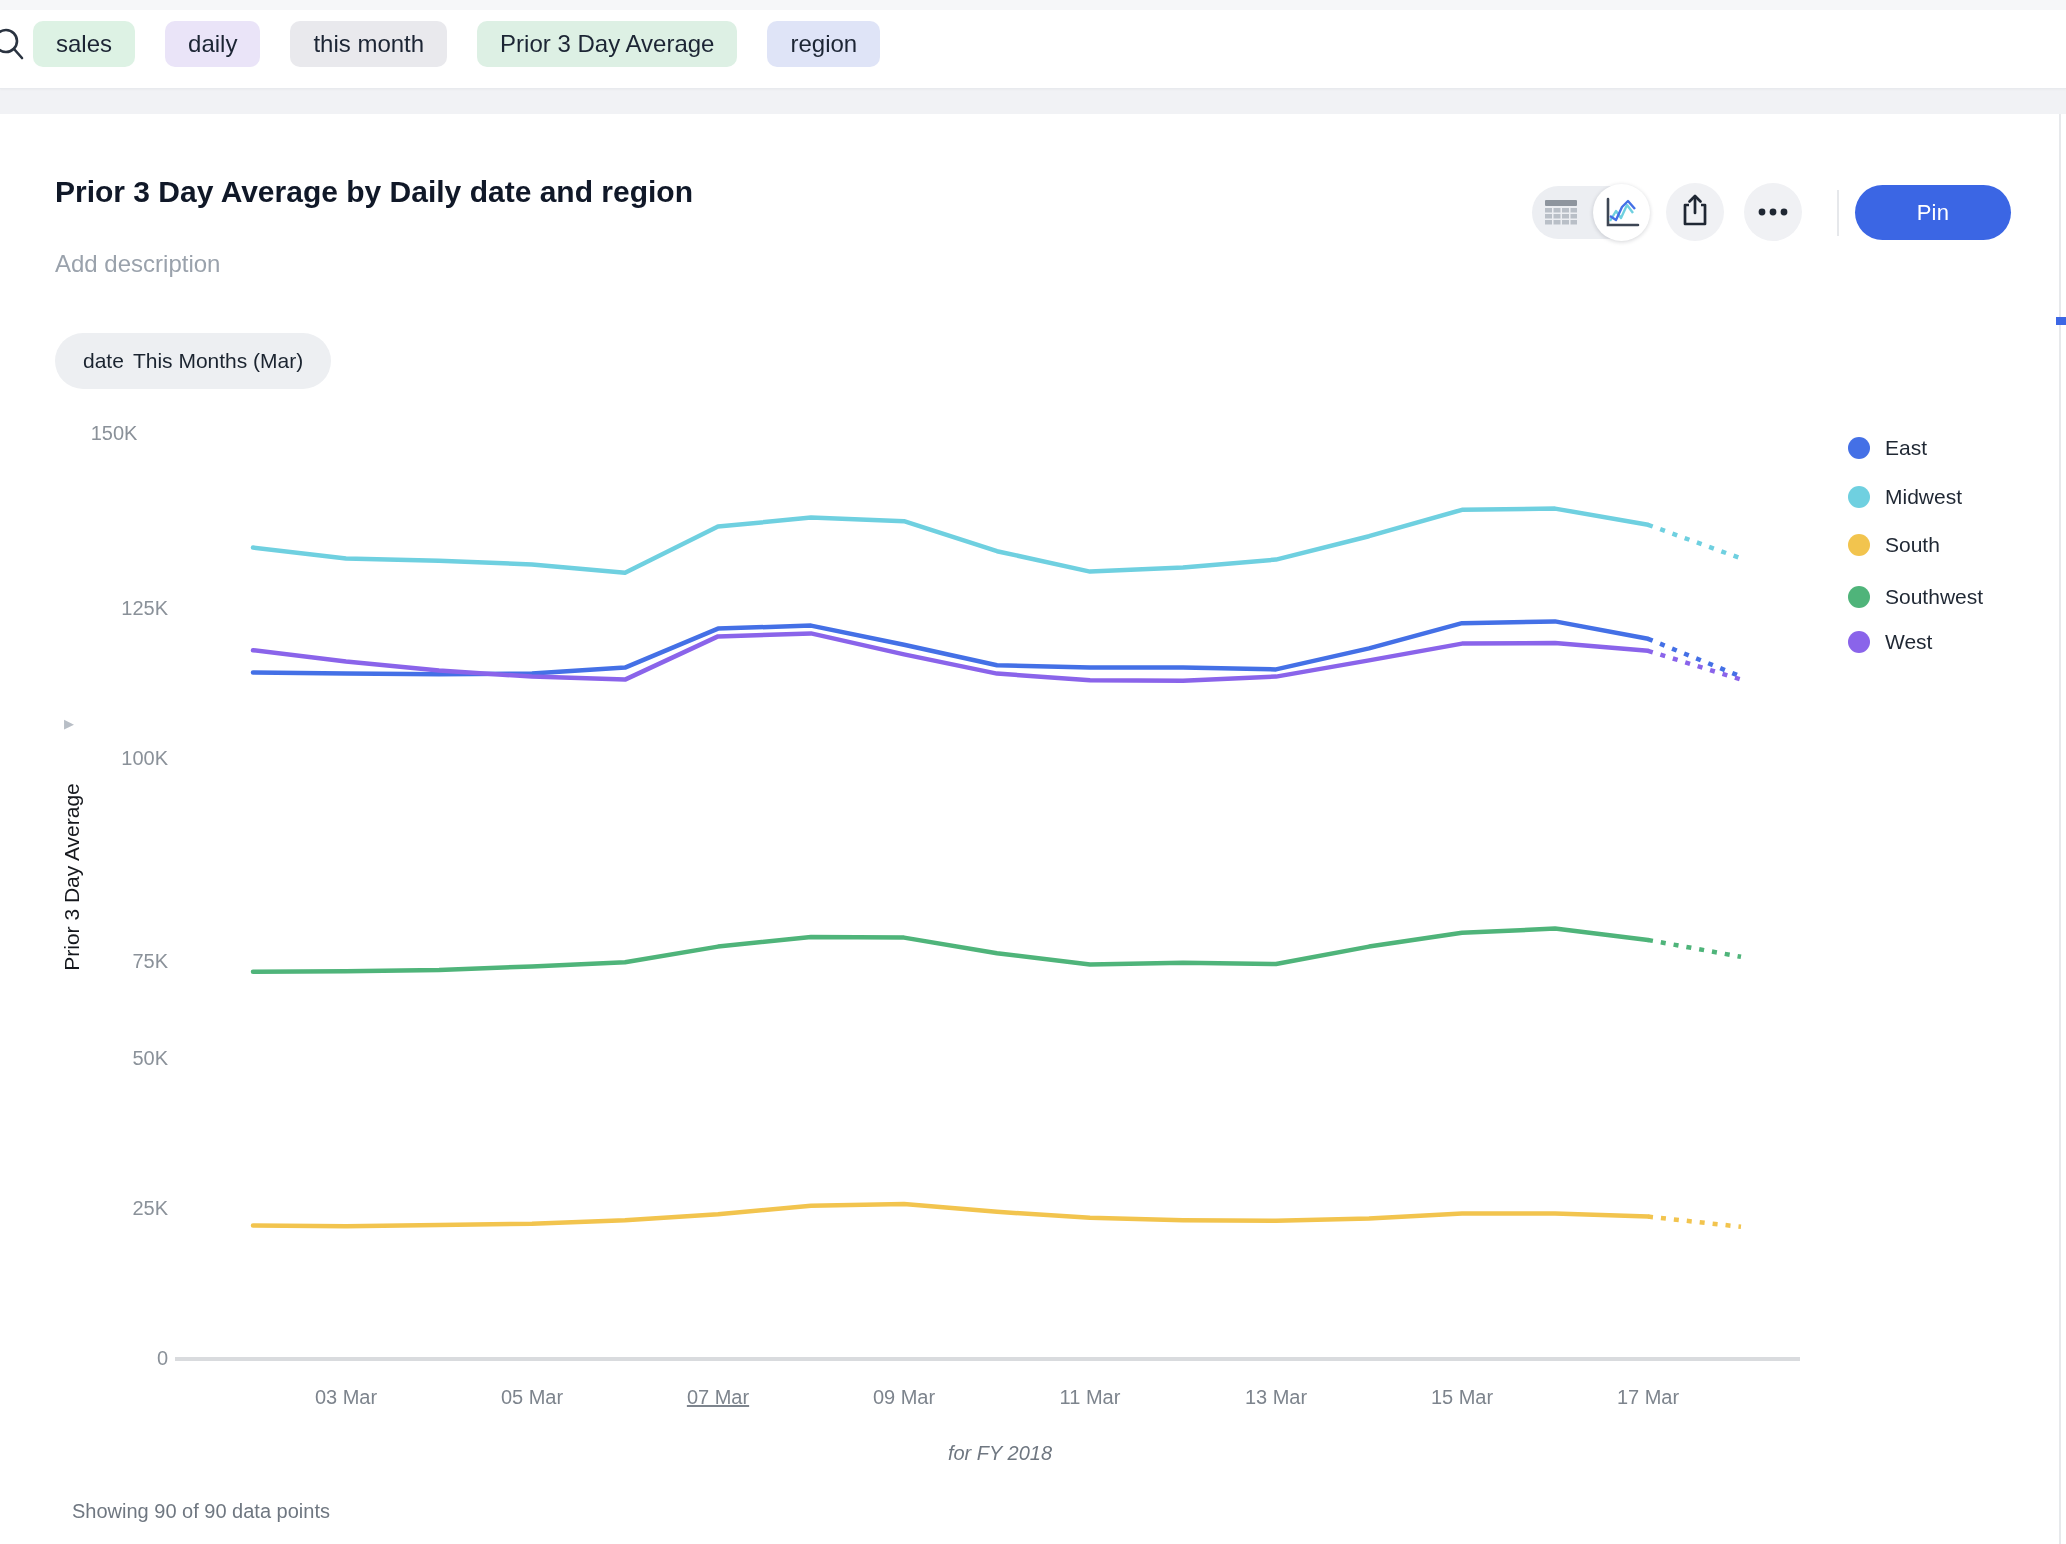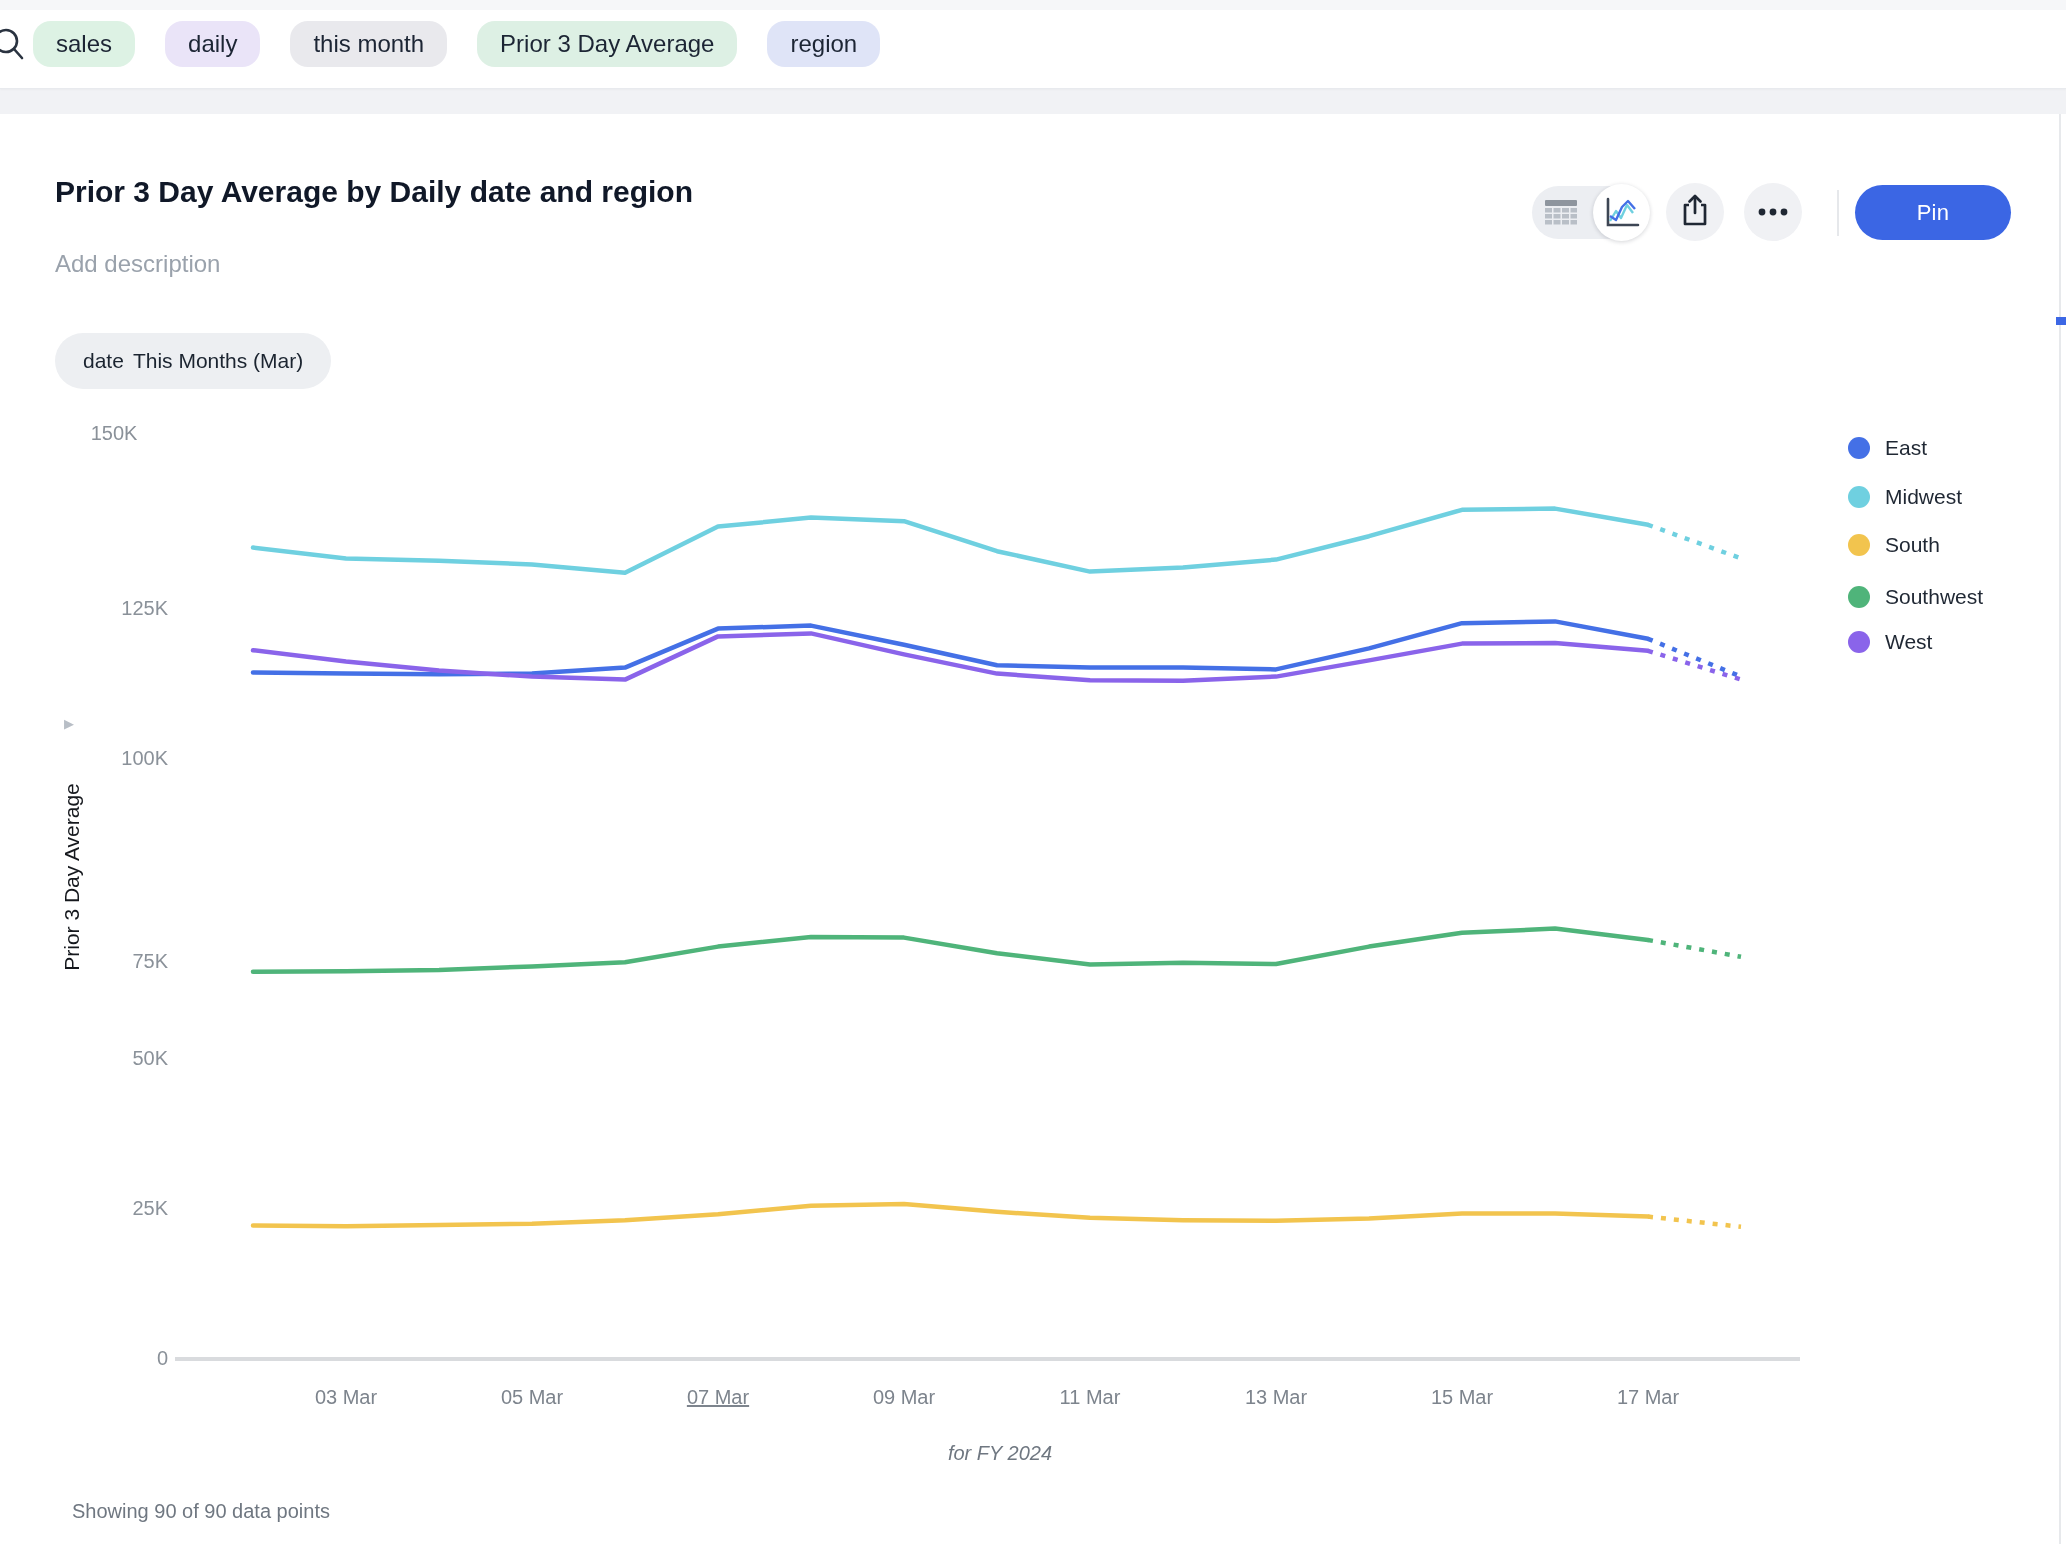--- a/index.html
+++ b/index.html
@@ -11,21 +11,21 @@
   
   .topbar{
     position:absolute;left:0;top:0;width:2066px;height:88px;background:#ffffff;
     border-bottom:1px solid #e8eaee;box-shadow:0 1px 2px rgba(16,24,40,.03);
     display:flex;align-items:center;z-index:5;
   }
   .topbar-strip{position:absolute;left:0;top:0;width:2066px;height:10px;background:#f6f7f9;}
   .search-glyph{position:absolute;left:-12px;top:24px;width:40px;height:44px;overflow:hidden;}
   .tokens{display:flex;align-items:center;gap:30px;margin-left:33px;}
   .token{
-    height:46px;border-radius:18px;display:inline-flex;align-items:center;
+    height:46px;border-radius:10px;display:inline-flex;align-items:center;
     padding:0 23px;font-size:24px;color:#1c2534;white-space:nowrap;
   }
   
   .gapband{position:absolute;left:0;top:88px;width:2066px;height:26px;background:#f1f2f5;}
   .panel{position:absolute;left:0;top:114px;width:2066px;height:1430px;background:#ffffff;}
   .panel-right-border{position:absolute;left:2059px;top:114px;width:2px;height:1430px;background:#e7e9ec;}
   .right-blue-dash{position:absolute;left:2056px;top:317px;width:10px;height:8px;background:#3c67e5;}
   
   .page-title{position:absolute;left:55px;top:175px;font-size:30px;font-weight:700;color:#101828;}
   .page-desc{position:absolute;left:55px;top:250px;font-size:24px;color:#9aa2ac;cursor:text;}
@@ -204,21 +204,21 @@
       <span class="legend-dot" style="background: rgb(79, 180, 122);"></span>
       <span class="legend-label">Southwest</span>
     </div>
     <div class="legend-item" style="top: 194px;">
       <span class="legend-dot" style="background: rgb(138, 100, 234);"></span>
       <span class="legend-label">West</span>
     </div>
   </div>
 
 <div class="xfield-group">
-  <div class="xfield-note">for FY 2024</div>
+  <div class="xfield-note">for FY 2018</div>
 </div>
 
 <div class="showing-note">Showing 90 of 90 data points</div>
 
 <div class="ytick" style="top: 1347px;">0</div>
 <div class="ytick" style="top: 1197px;">25K</div>
 <div class="ytick" style="top: 1047px;">50K</div>
 <div class="ytick" style="top: 950px;">75K</div>
 <div class="ytick" style="top: 747px;">100K</div>
 <div class="ytick" style="top: 597px;">125K</div>

